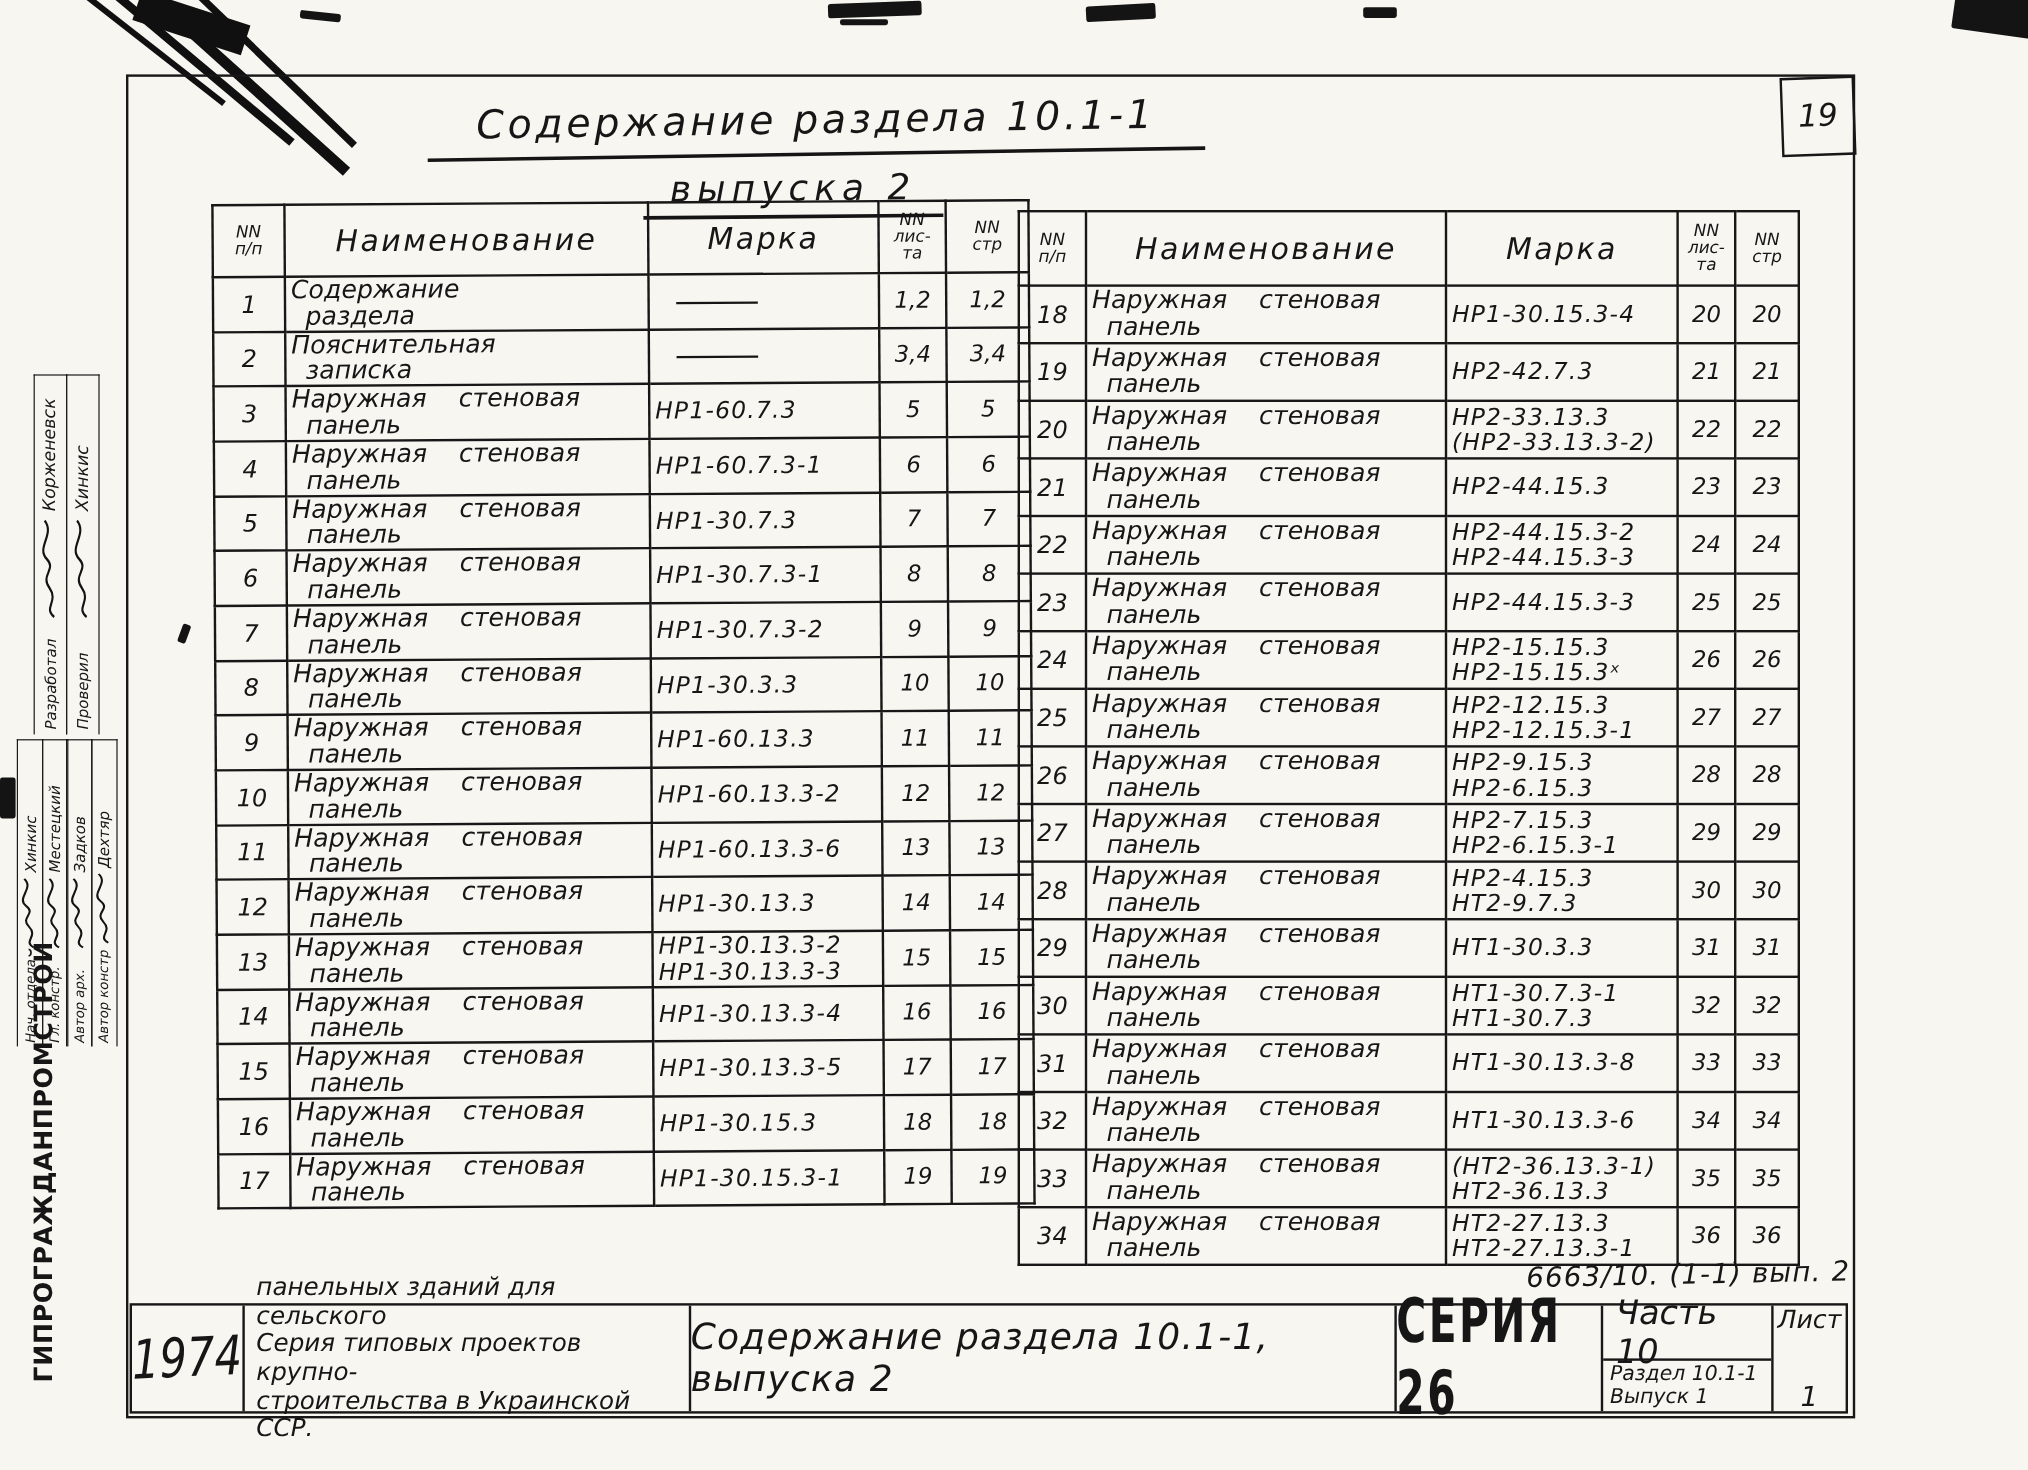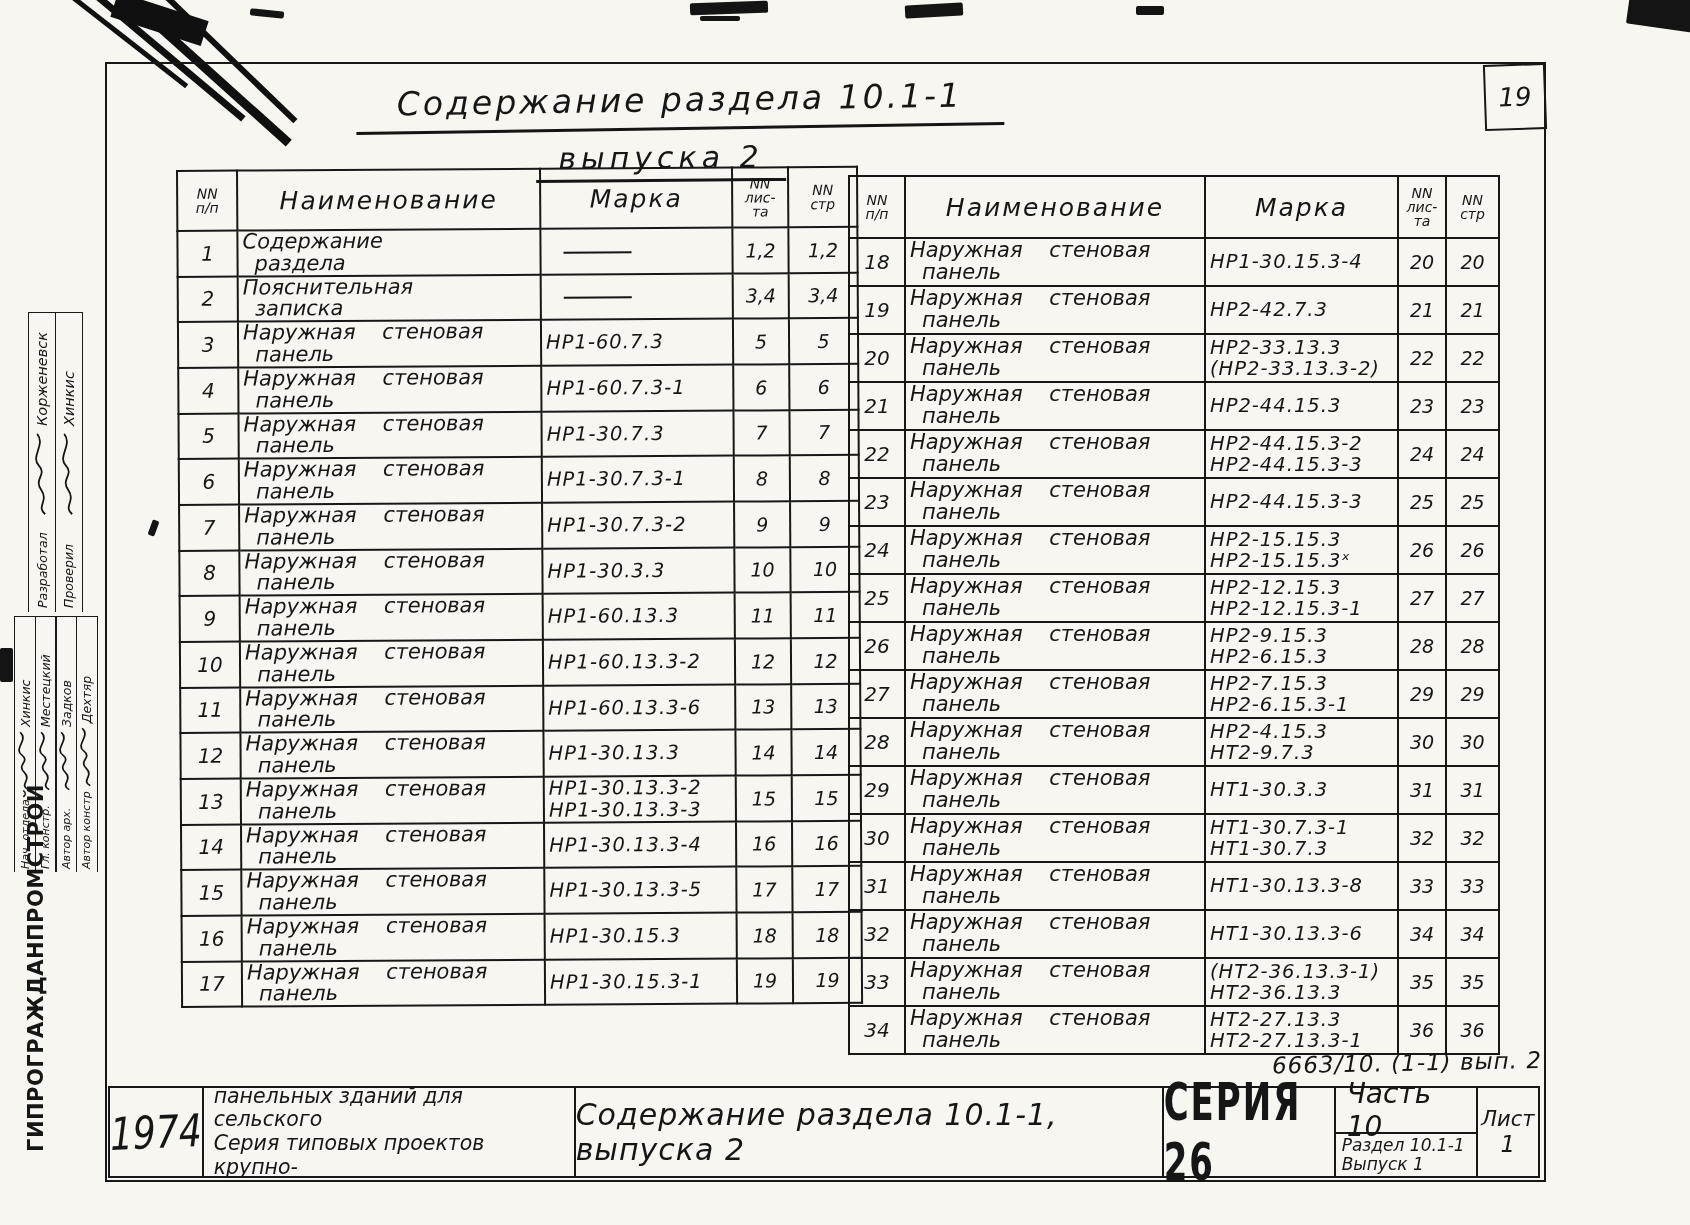--- a/index.html
+++ b/index.html
@@ -58,21 +58,21 @@
   .cell-content-title{flex:0 0 588px; display:flex; align-items:center; justify-content:center;
              font-style:italic; font-size:30px; letter-spacing:1px;}
   .cell-series-stamp{flex:0 0 172px; display:flex; align-items:center; justify-content:center;}
   .cell-series-stamp span{font-weight:bold; font-size:34px; letter-spacing:2px;
              transform:scaleY(1.5); display:inline-block; font-family:"DejaVu Sans", sans-serif;}
   .cell-part{flex:0 0 142px; display:flex; flex-direction:column;}
   .cell-part .part-top{height:44px; border-bottom:2.4px solid #171717; display:flex;
              align-items:center; justify-content:center; font-style:italic; font-size:28px;padding-left:11px;}
   .cell-part .part-bottom{flex:1; font-style:italic; font-size:17px; line-height:1.1;
              display:flex; flex-direction:column; justify-content:center; padding-left:6px;}
-  .cell-sheet{flex:1; display:flex; flex-direction:column; align-items:center; justify-content:center;}
+  .cell-sheet{flex:1; display:flex; flex-direction:column; align-items:center; justify-content:flex-start;gap:40px;}
   .cell-sheet .lbl{font-style:italic; font-size:21px;}
   .cell-sheet .num{font-style:italic; font-size:23px;}
   
   .vgroup{position:absolute; transform:rotate(-90deg); transform-origin:0 0;
           display:flex; flex-direction:column;}
   .vcol{display:flex; align-items:center; border:1.6px solid #1a1a1a; border-left:none; margin-top:-1.6px;
         height:26px; padding:0 4px; gap:6px; background:transparent;}
   .vcol .role{font-style:italic; font-size:12.5px; white-space:nowrap; flex:0 0 86px;}
   .vcol .sig{flex:0 0 84px; height:16px;}
   .vcol .sname{font-style:italic; font-size:14.5px; white-space:nowrap;}
@@ -571,20 +571,21 @@
 
   <div class="doc-number">6663/10. (1-1) вып. 2</div>
 
   <div class="stamp">
     <div class="cell-year">
       <span>1974</span>
     </div>
     <div class="cell-series-desc">
       <div>панельных зданий для сельского</div>
       <div>Серия типовых проектов крупно-</div>
+      <div>строительства в Украинской ССР.</div>
     </div>
     <div class="cell-content-title">Содержание раздела 10.1-1, выпуска 2</div>
     <div class="cell-series-stamp">
       <span>СЕРИЯ 26</span>
     </div>
     <div class="cell-part">
       <div class="part-top">Часть 10</div>
       <div class="part-bottom">
         <div>Раздел 10.1-1</div>
         <div>Выпуск 1</div>

